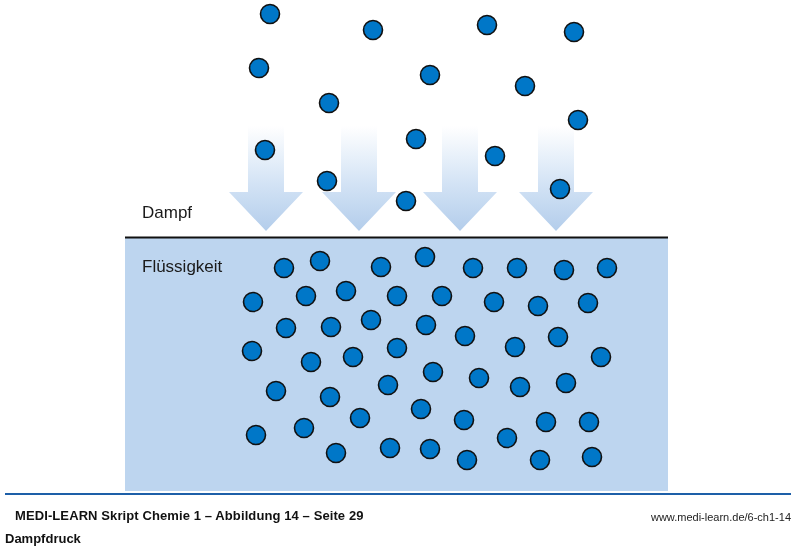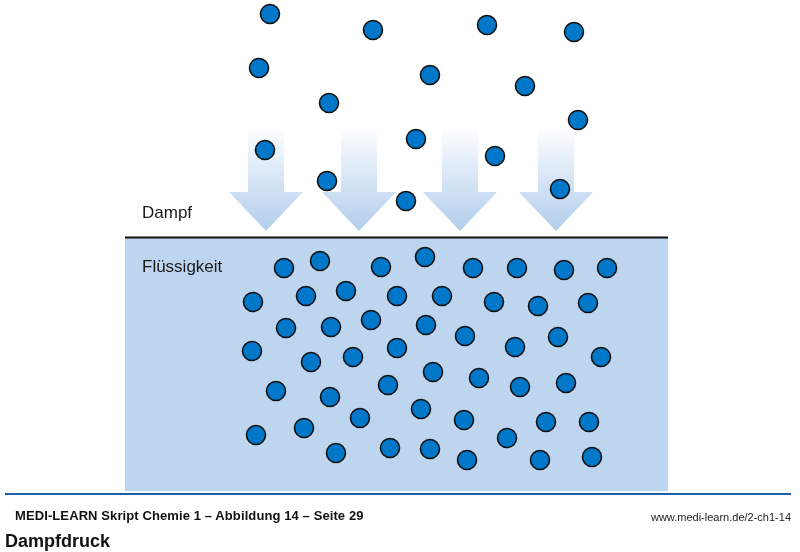--- a/index.html
+++ b/index.html
@@ -1,21 +1,21 @@
 <!DOCTYPE html>
 <html><head>
 <meta charset="utf-8">
 <style>
   html, body { margin: 0; padding: 0; background: #ffffff; }
   body { width: 800px; height: 552px; position: relative; overflow: hidden;
          font-family: "Liberation Sans", "DejaVu Sans", sans-serif; }
   #figure { position: absolute; left: 0; top: 0; width: 800px; height: 552px; }
   .label { font-family: "Liberation Sans", "DejaVu Sans", sans-serif; font-size: 17px; fill: #1a1a1a; }
   .footer-title { position: absolute; left: 15px; top: 508px; font-size: 13px; font-weight: bold; color: #111; letter-spacing: 0.1px; }
-  .footer-sub { position: absolute; left: 5px; top: 531px; font-size: 18px; font-weight: bold; color: #111; }
+  .footer-sub { position: absolute; left: 5px; top: 531px; font-size: 13px; font-weight: bold; color: #111; }
   .footer-url { position: absolute; right: 9px; top: 511px; font-size: 11px; color: #222; }
   .rule { position: absolute; left: 5px; top: 493px; width: 786px; height: 2px; background: #1d5fa8; }
 </style>
 </head>
 <body>
 
 <svg id="figure" viewBox="0 0 800 552" xmlns="http://www.w3.org/2000/svg">
   <defs>
     <linearGradient id="arrowGrad" x1="0" y1="0" x2="0" y2="1">
       <stop offset="0" stop-color="#ffffff"></stop>
@@ -103,13 +103,13 @@
       <circle cx="430" cy="449" r="9.5" fill="#0077c8" stroke="#111111" stroke-width="1.6"></circle>
       <circle cx="467" cy="460" r="9.5" fill="#0077c8" stroke="#111111" stroke-width="1.6"></circle>
       <circle cx="540" cy="460" r="9.5" fill="#0077c8" stroke="#111111" stroke-width="1.6"></circle>
       <circle cx="592" cy="457" r="9.5" fill="#0077c8" stroke="#111111" stroke-width="1.6"></circle>
     </g>
 </svg>
 
 <div class="rule"></div>
 <div class="footer-title">MEDI-LEARN Skript Chemie 1 – Abbildung 14 – Seite 29</div>
 <div class="footer-sub">Dampfdruck</div>
-<div class="footer-url">www.medi-learn.de/2-ch1-14</div>
+<div class="footer-url">www.medi-learn.de/6-ch1-14</div>
 
 </body></html>

